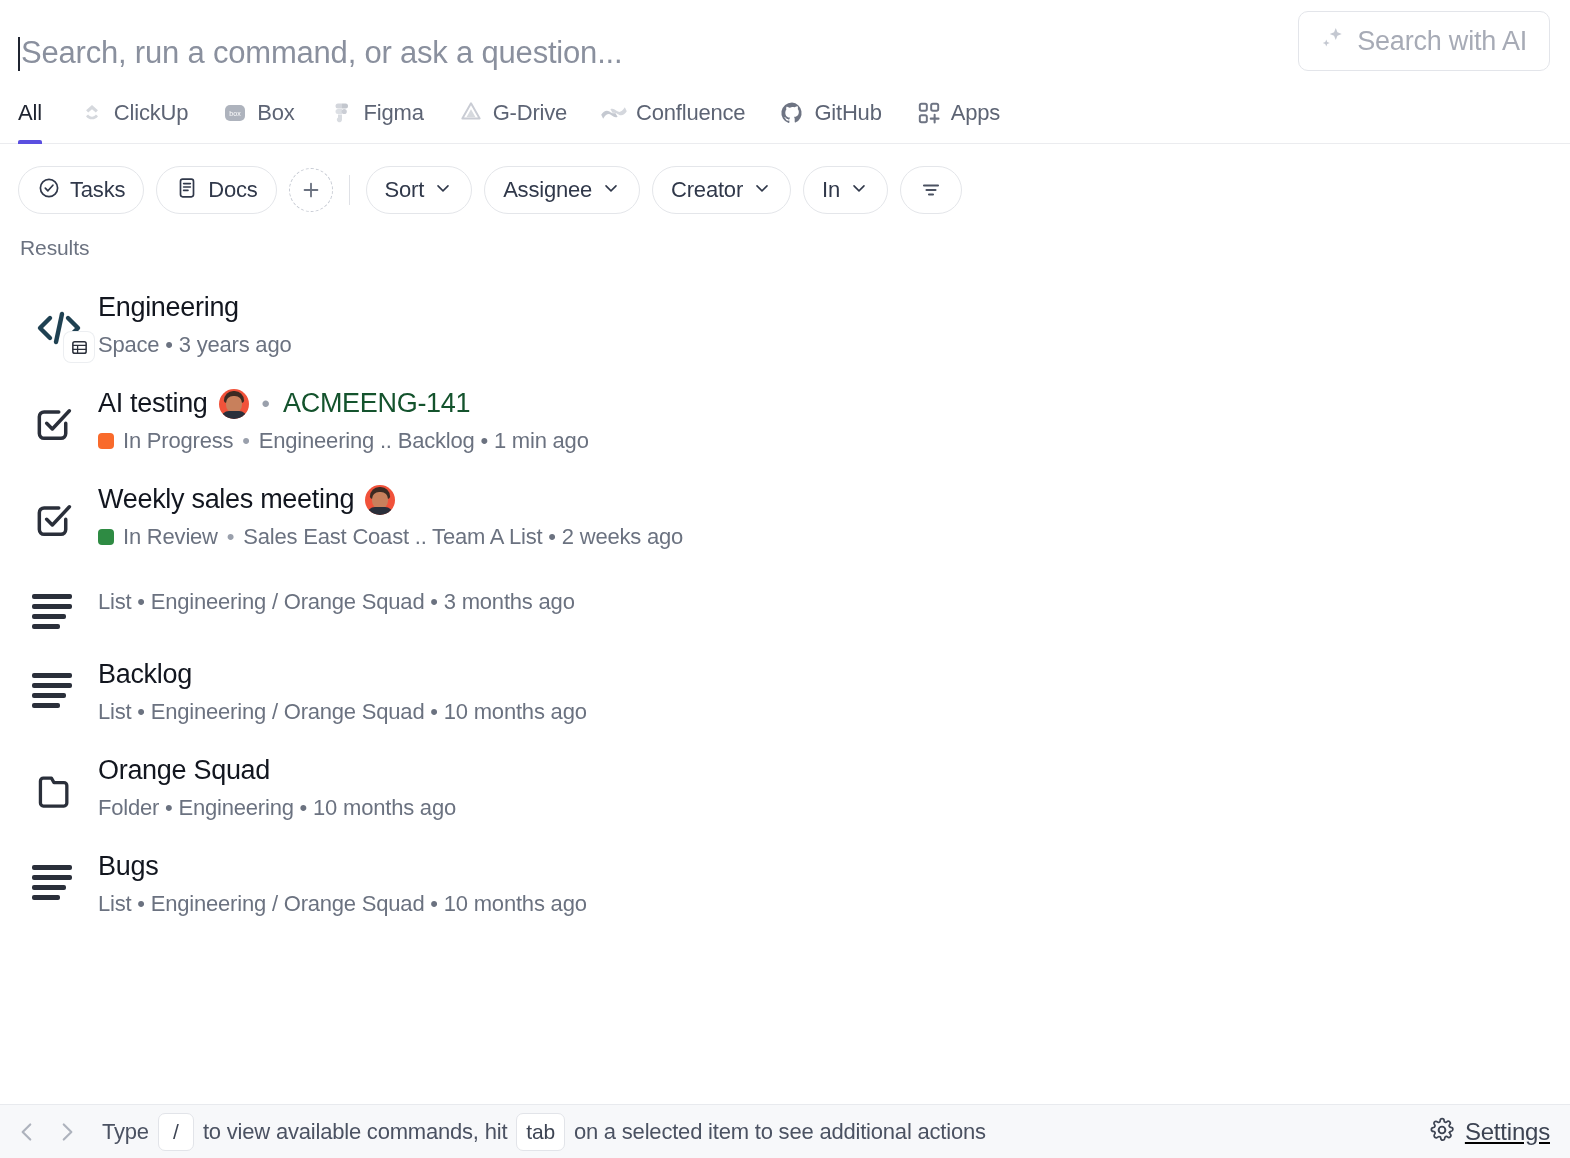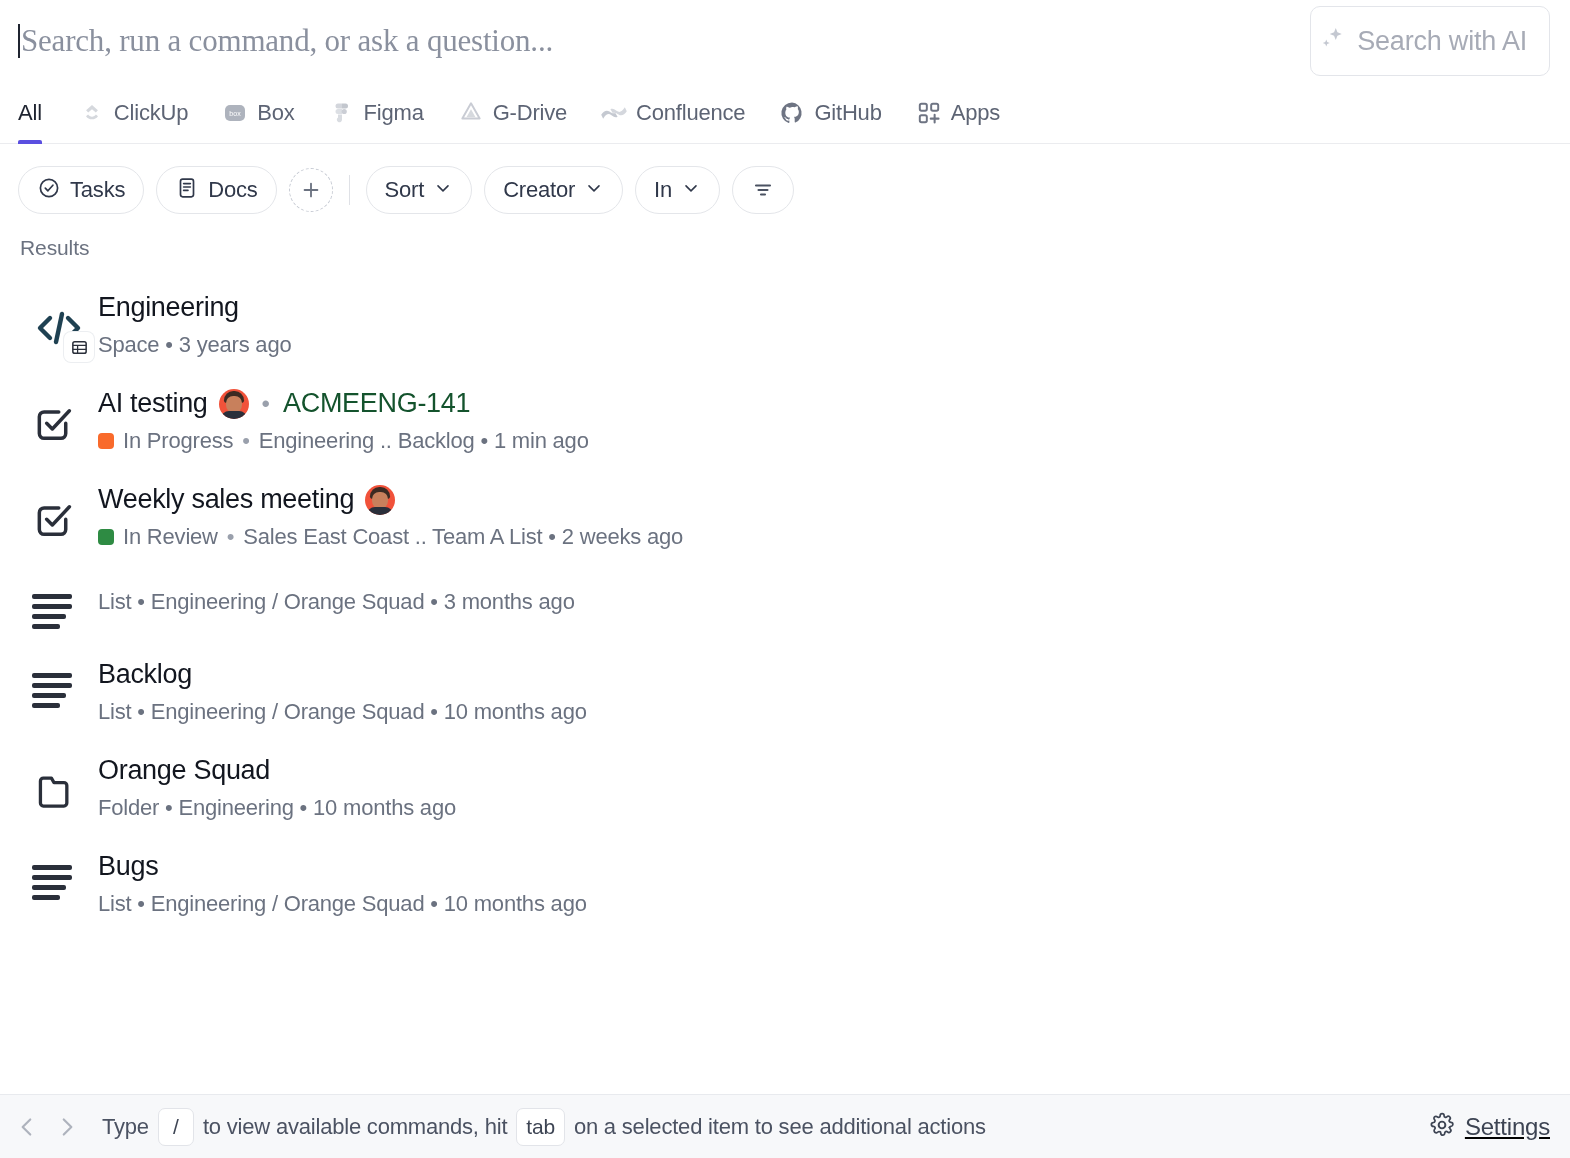--- a/index.html
+++ b/index.html
@@ -18,42 +18,41 @@
 
   
   .search-row {
     height: 82px;
     display: flex; align-items: center;
     padding: 0 20px 0 18px;
     flex: 0 0 auto;
   }
   .search-input-wrap {
     flex: 1 1 auto;
-    display: flex; align-items: center;
+    display: flex; align-items: flex-end;
     height: 60px;
     position: relative;
-    font-family: Liberation Serif, serif;
   }
   .caret {
     width: 2px; height: 34px;
     background: #1f2430;
     margin-right: 1px;
     flex: 0 0 auto;
   }
   .search-placeholder {
     font-size: 31px;
     color: #8a909e;
     letter-spacing: -0.2px;
     white-space: nowrap;
   }
   .ai-btn {
     flex: 0 0 auto;
-    height: 70px;
+    height: 60px;
     display: flex; align-items: center; gap: 10px;
-    padding: 0 22px 0 6px;
+    padding: 0 22px 0 18px;
     border: 1px solid #e3e5ea;
     border-radius: 10px;
     background: #fff;
     cursor: pointer;
   }
   .ai-btn-label {
     font-size: 27px;
     color: #a7abb6;
     letter-spacing: -0.2px;
     white-space: nowrap;
@@ -227,21 +226,21 @@
     display: flex; align-items: center; justify-content: center;
     box-shadow: 0 0 0 1px #eceef1;
   }
   .list-icon-bars { display: flex; flex-direction: column; gap: 5px; }
   .list-icon-bars i {
     display: block; height: 5px; border-radius: 2px; background: #2a2f3a;
   }
 
   
   .footer {
-    height: 64px;
+    height: 54px;
     flex: 0 0 auto;
     background: #f7f8fa;
     border-top: 1px solid #e8eaee;
     display: flex; align-items: center;
     padding: 0 20px 0 14px;
     gap: 0;
   }
   .nav-arrows { display: flex; align-items: center; gap: 14px; padding-right: 22px; }
   .nav-arrow { cursor: pointer; display: flex; }
   .footer-hint {
@@ -405,20 +404,28 @@
 
     <div class="pill">
       <span class="pill-label">Sort</span>
       <span class="chev">
         <svg width="20" height="20" viewBox="0 0 24 24">
             <path d="M6 9.5l6 6 6-6" fill="none" stroke="#30384a" stroke-width="1.9" stroke-linecap="round" stroke-linejoin="round"></path>
           </svg>
       </span>
     </div>
 
+    <div class="pill">
+      <span class="pill-label">Assignee</span>
+      <span class="chev">
+        <svg width="20" height="20" viewBox="0 0 24 24">
+            <path d="M6 9.5l6 6 6-6" fill="none" stroke="#30384a" stroke-width="1.9" stroke-linecap="round" stroke-linejoin="round"></path>
+          </svg>
+      </span>
+    </div>
 
     <div class="pill">
       <span class="pill-label">Creator</span>
       <span class="chev">
         <svg width="20" height="20" viewBox="0 0 24 24">
             <path d="M6 9.5l6 6 6-6" fill="none" stroke="#30384a" stroke-width="1.9" stroke-linecap="round" stroke-linejoin="round"></path>
           </svg>
       </span>
     </div>
 

